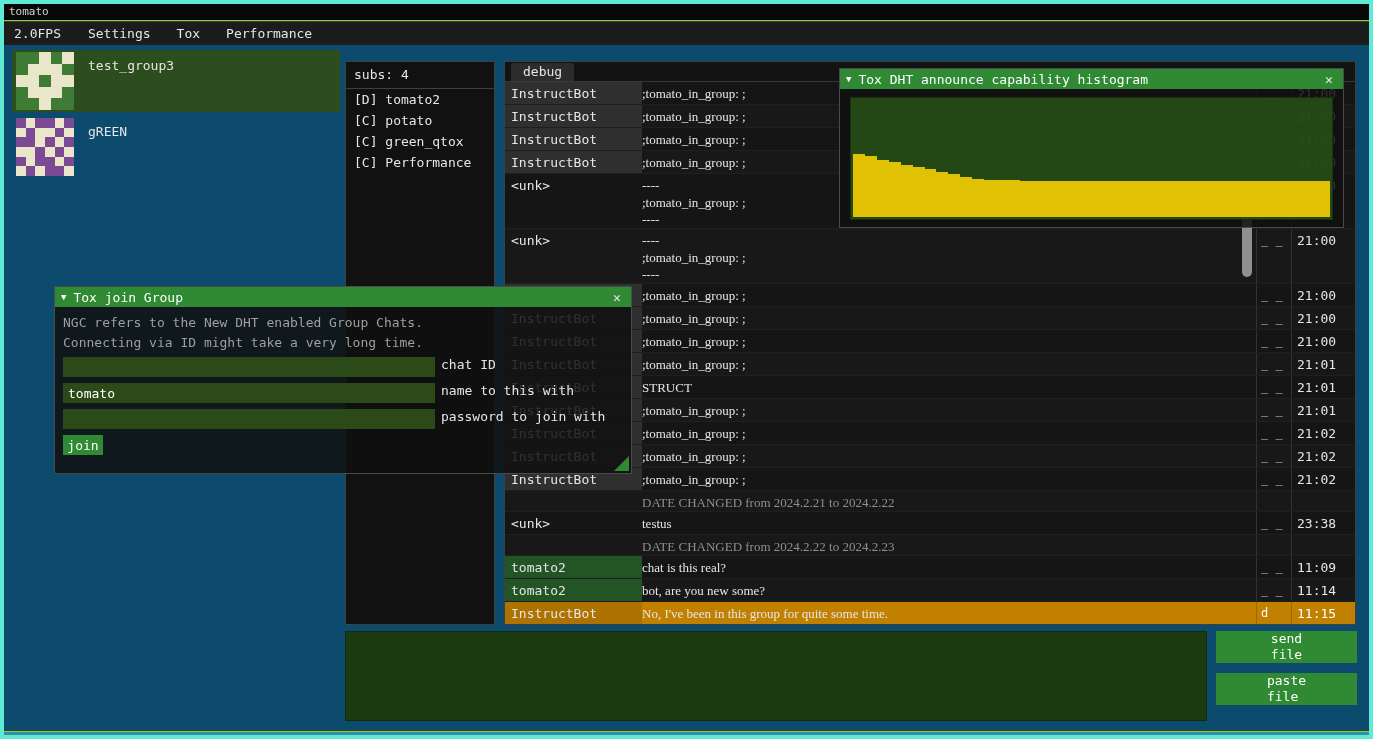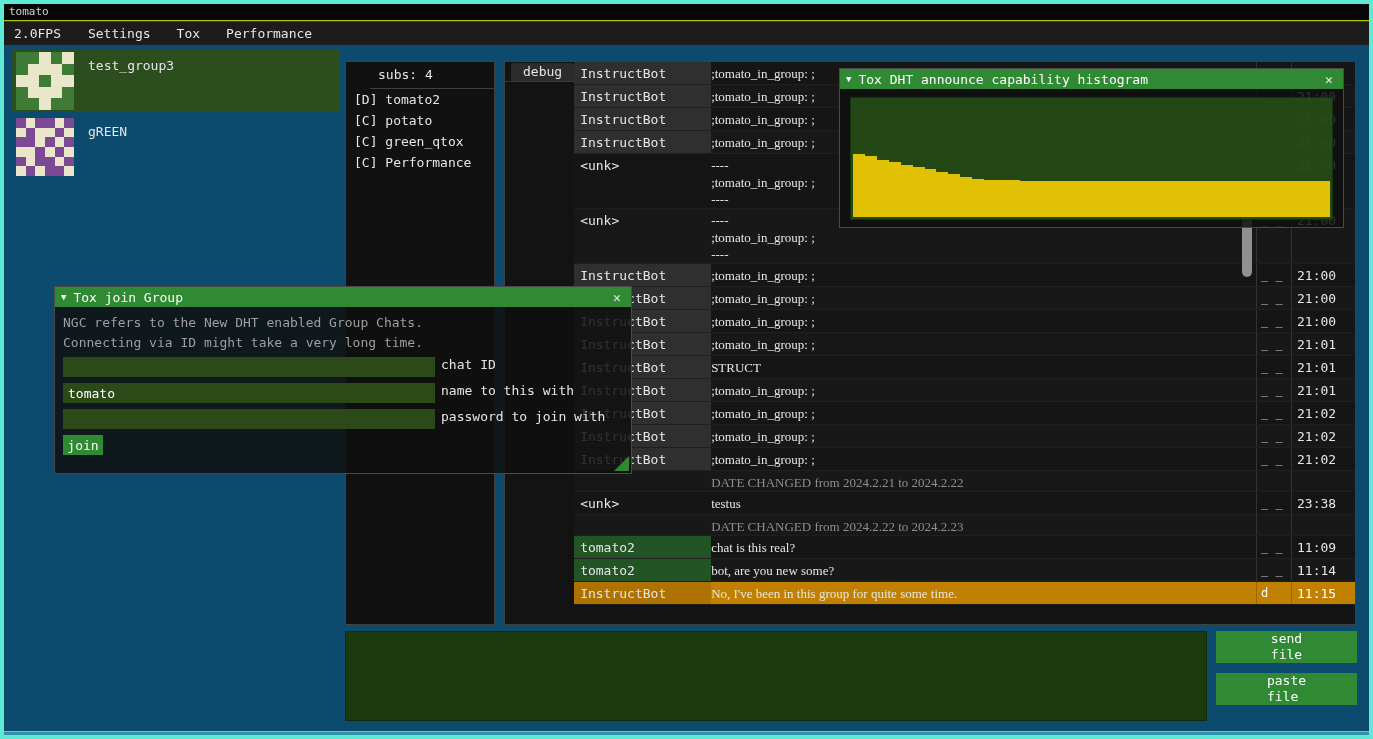--- a/index.html
+++ b/index.html
@@ -32,26 +32,26 @@
   .group-item.selected { background: #2c4e1e; }
   .avatar {
     width: 58px; height: 58px; margin-left: 4px; display: grid; flex: none;
   }
   .group-name { margin-left: 14px; align-self: flex-start; margin-top: 8px; }
   
   .peers-panel {
     position: absolute; left: 341px; top: 57px; width: 150px; height: 564px;
     border: 1px solid #3f3f3f; background: #111;
   }
-  .peers-header { padding: 5px 8px 6px 8px; border-bottom: 1px solid #3f3f3f; margin-left: 24px; }
+  .peers-header { padding: 5px 8px 6px 8px; border-bottom: 1px solid #3f3f3f; }
   .peer-item { padding: 1px 8px; line-height: 19px; cursor: default; white-space: nowrap; }
   
   .chat-panel {
     position: absolute; left: 500px; top: 57px; width: 852px; height: 564px;
-    border: 1px solid #3f3f3f; background: #131313; display: flex; flex-direction: row;
+    border: 1px solid #3f3f3f; background: #131313; display: flex; flex-direction: column;
   }
   .tabbar { height: 20px; border-bottom: 1px solid #383838; display: flex; align-items: flex-end; }
   .tab {
     margin-left: 6px; padding: 1px 12px 2px 12px; background: #2c2c2c;
     border-radius: 3px 3px 0 0; cursor: default;
   }
   #chat-rows { flex: 1; overflow: hidden; }
   .crow { display: flex; align-items: stretch; border-bottom: 1px solid #1f1f1f; height: 23px; }
   .crow:nth-child(odd)  { background: #151515; }
   .crow:nth-child(even) { background: #181818; }

